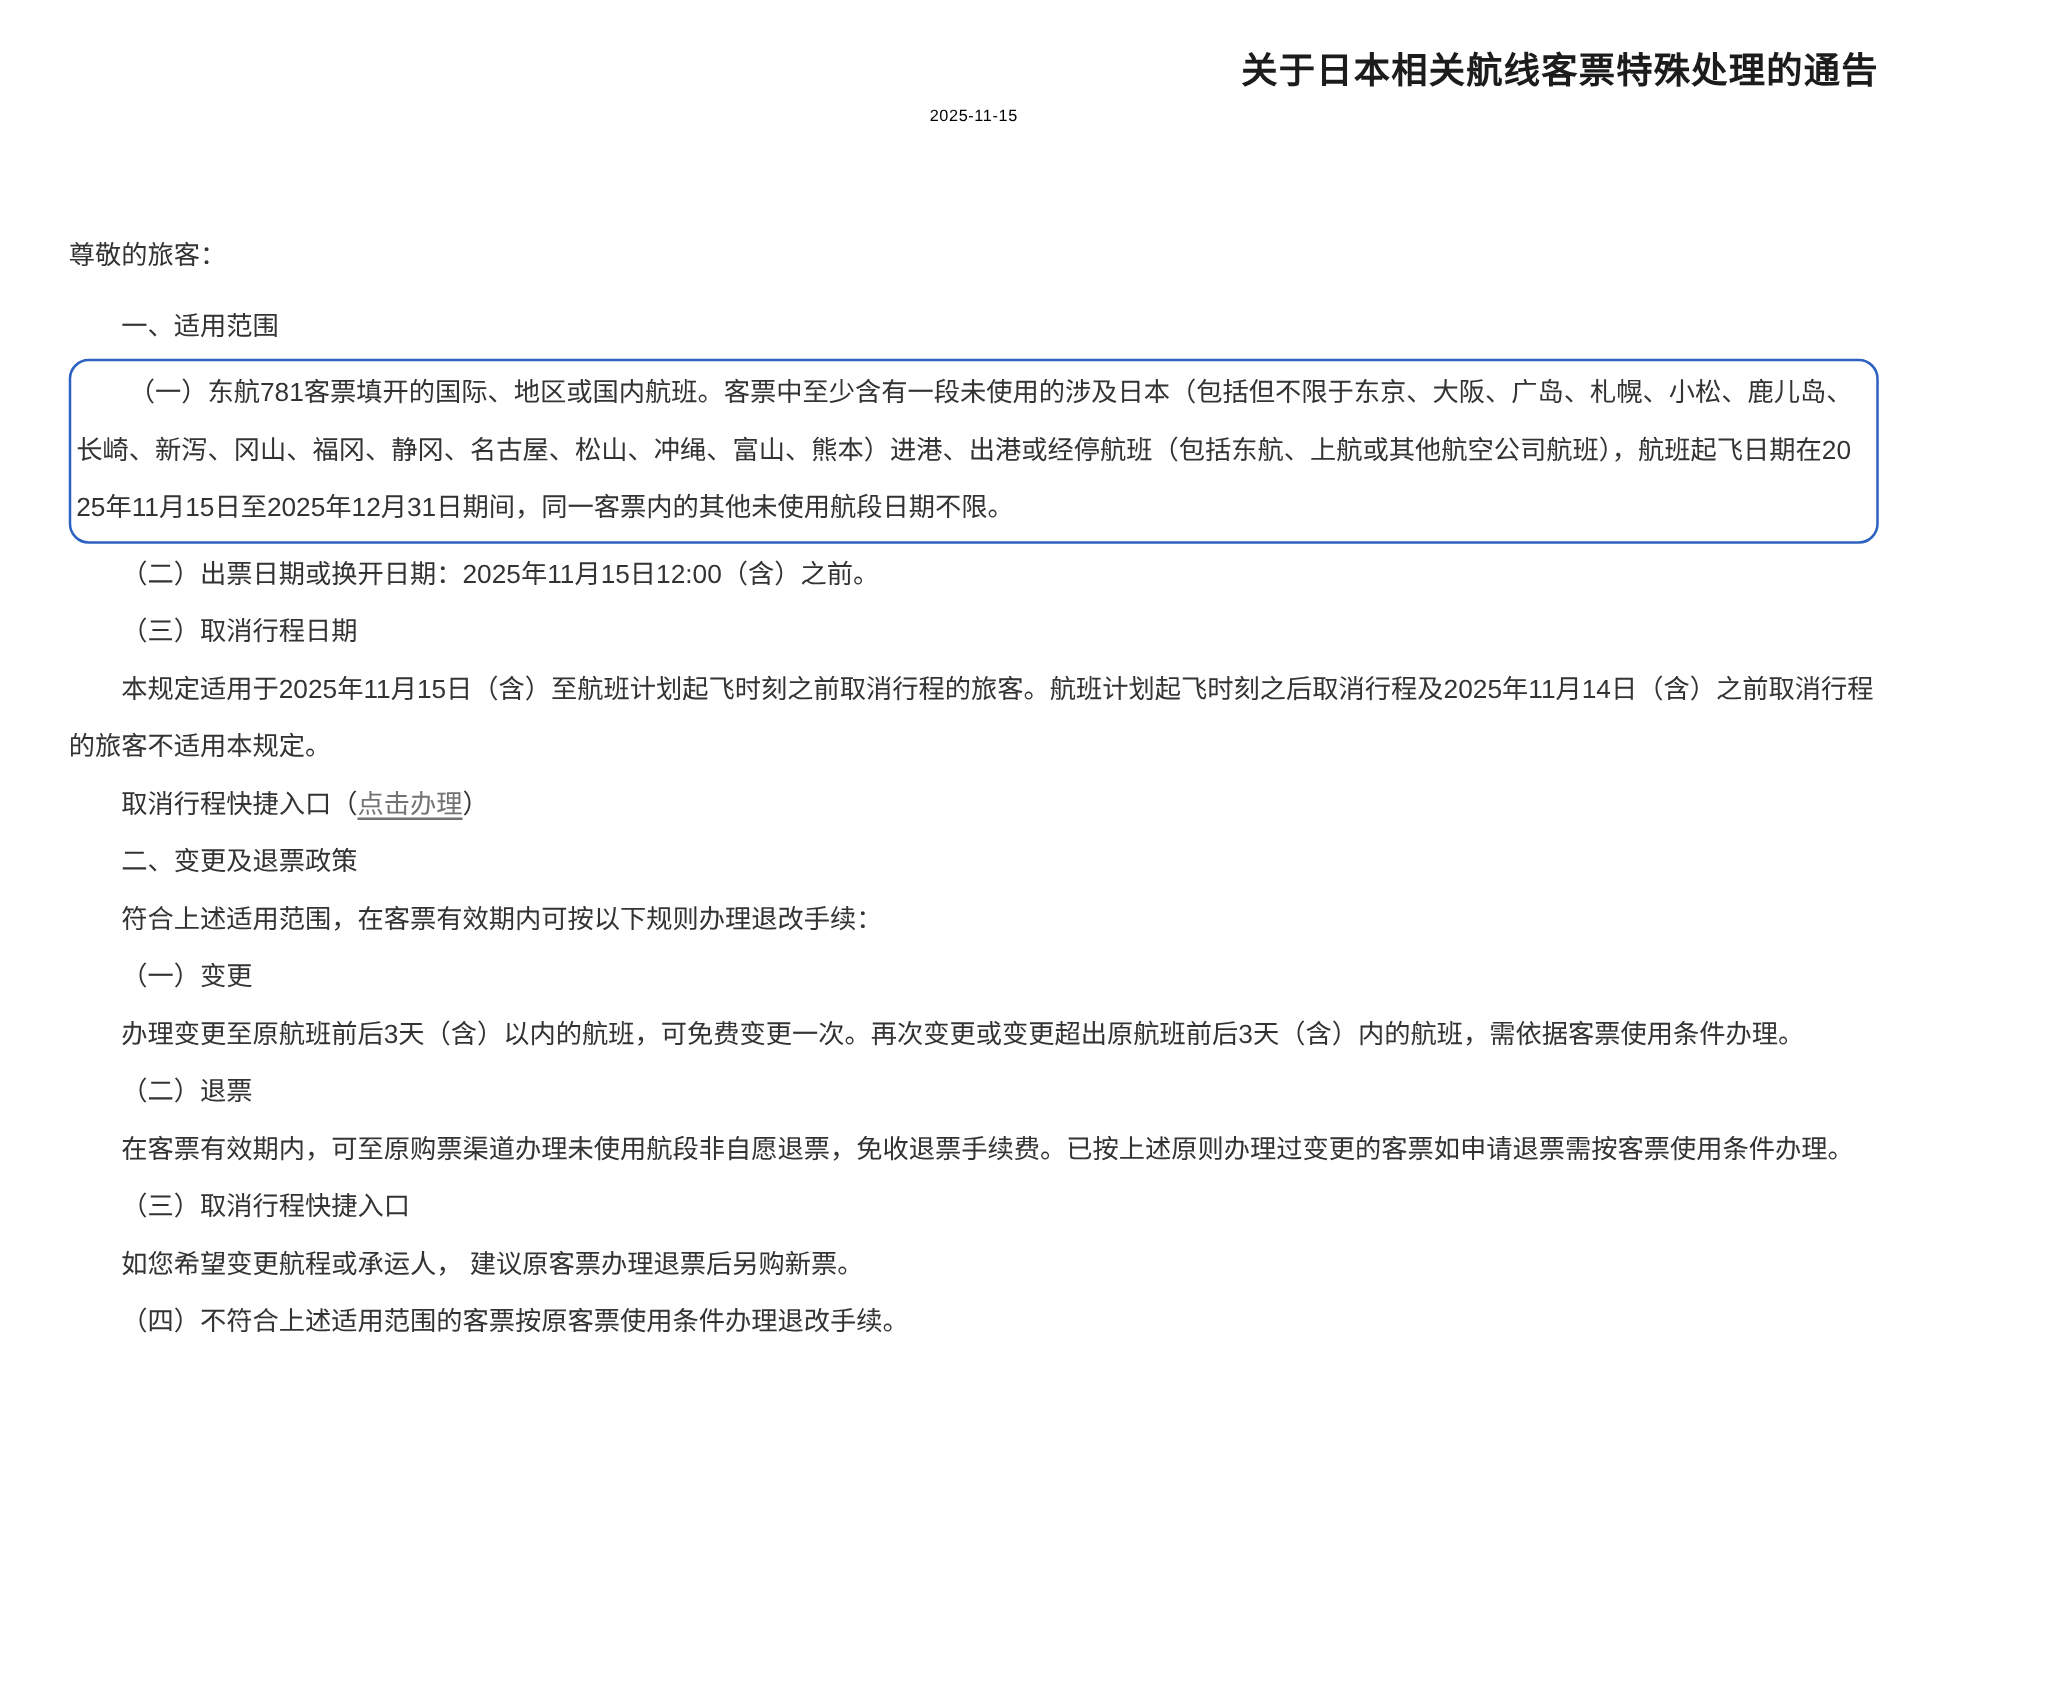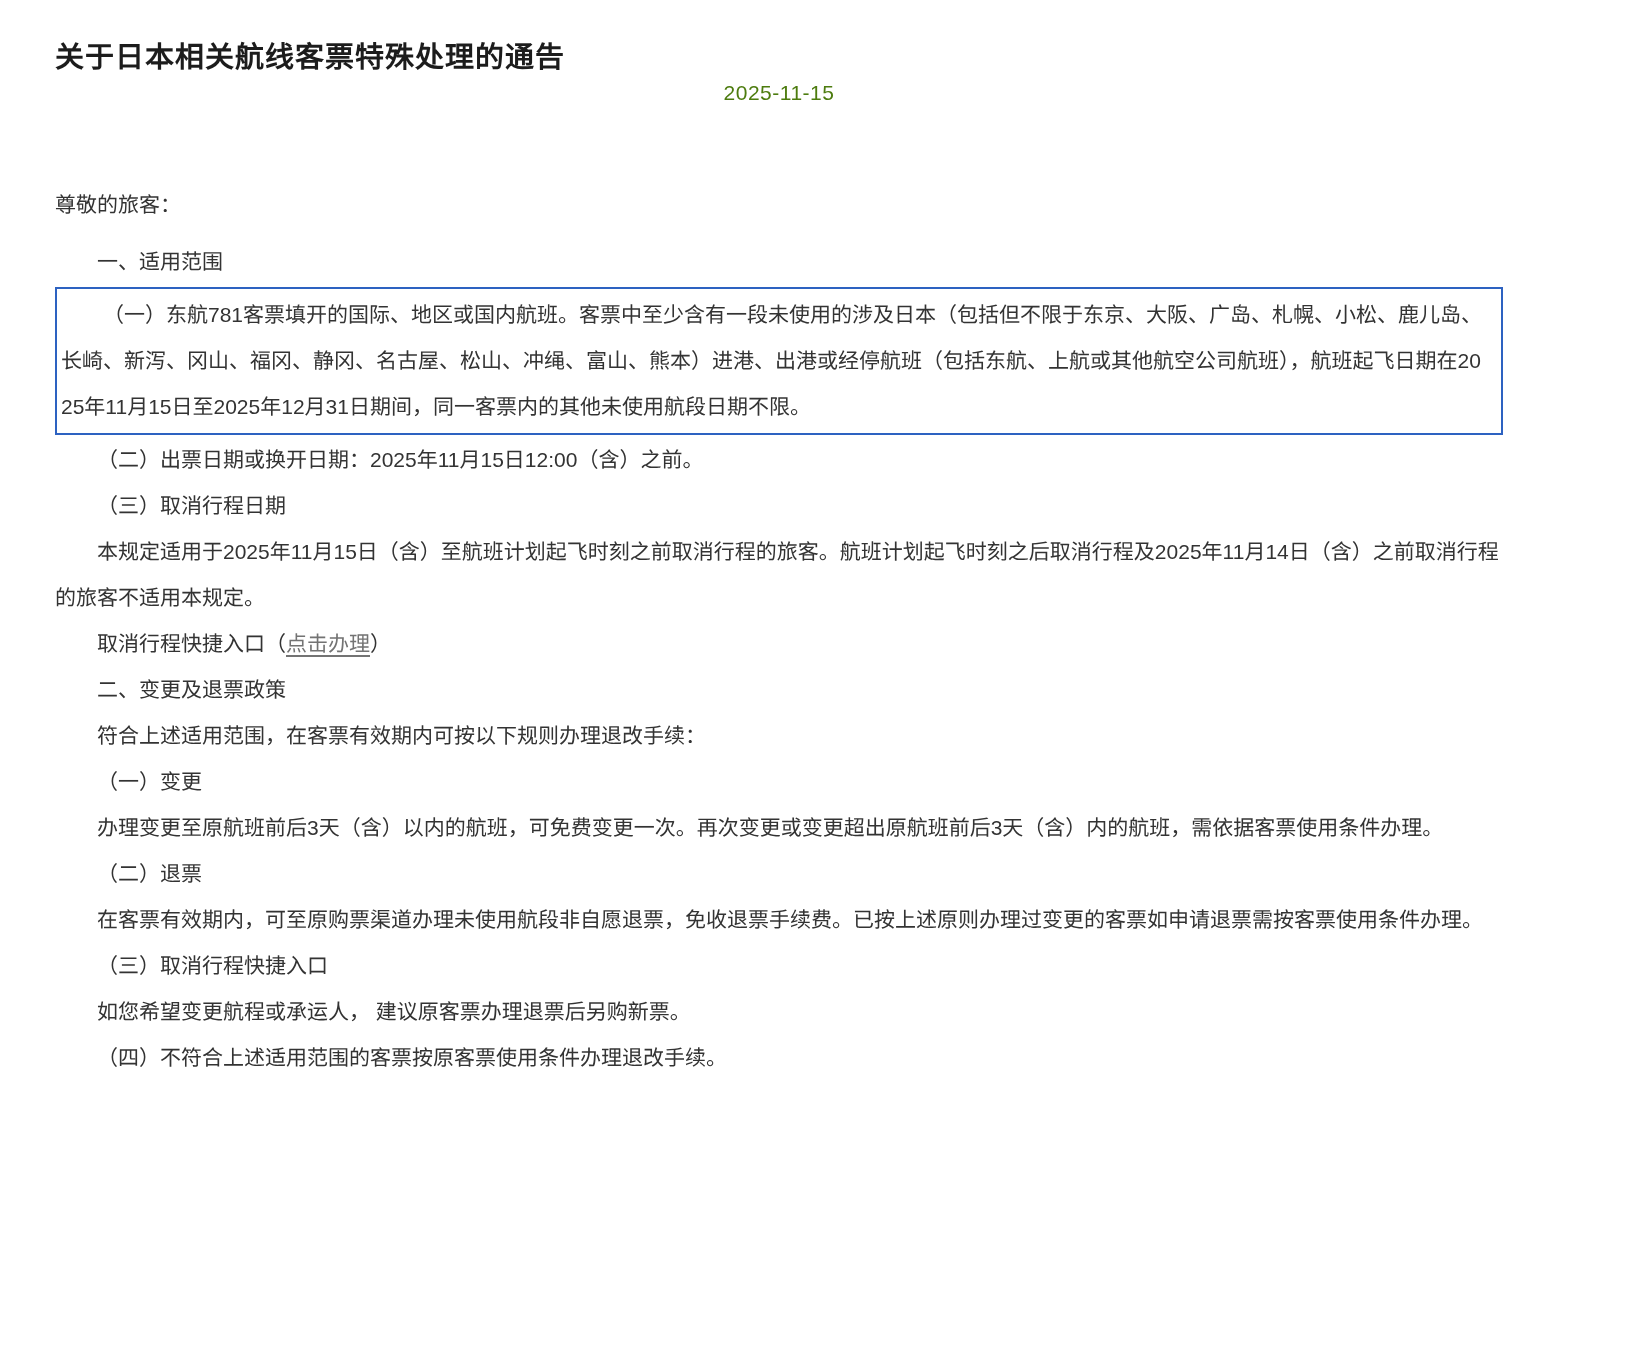--- a/index.html
+++ b/index.html
@@ -14,54 +14,54 @@
     -webkit-font-smoothing: antialiased;
   }
   .page {
     margin-left: 55px;
     width: 1448px;
     padding-top: 38px;
     box-sizing: border-box;
   }
   .title {
     margin: 0;
-    text-align: left;
+    text-align: right;
     font-size: 29px;
     line-height: 39px;
     font-weight: 700;
     color: #1c1c1c;
     letter-spacing: 1px;
   }
   .pub-date {
     margin-top: 5px;
     text-align: center;
-    font-size: 21px;
+    font-size: 13px;
     line-height: 22px;
-    color: #4d7c0f;
+    color: #000000;
     letter-spacing: 0.5px;
   }
   .content {
     margin-top: 78px;
     font-size: 21px;
     line-height: 46px;
     color: #333333;
   }
   .content p {
     margin: 0;
     padding: 0;
     text-indent: 2em;
     word-break: break-all;
   }
   .content p.no-indent {
     text-indent: 0;
     margin-bottom: 11px;
   }
   .highlight-box {
     border: 2px solid #2d62c1;
-    border-radius: 0;
+    border-radius: 16px;
     padding: 3px 10px 3px 4px;
     margin: 2px 0;
   }
   .inline-link {
     color: #737373;
     text-decoration: underline;
     text-underline-offset: 4px;
     cursor: pointer;
   }
 </style>

